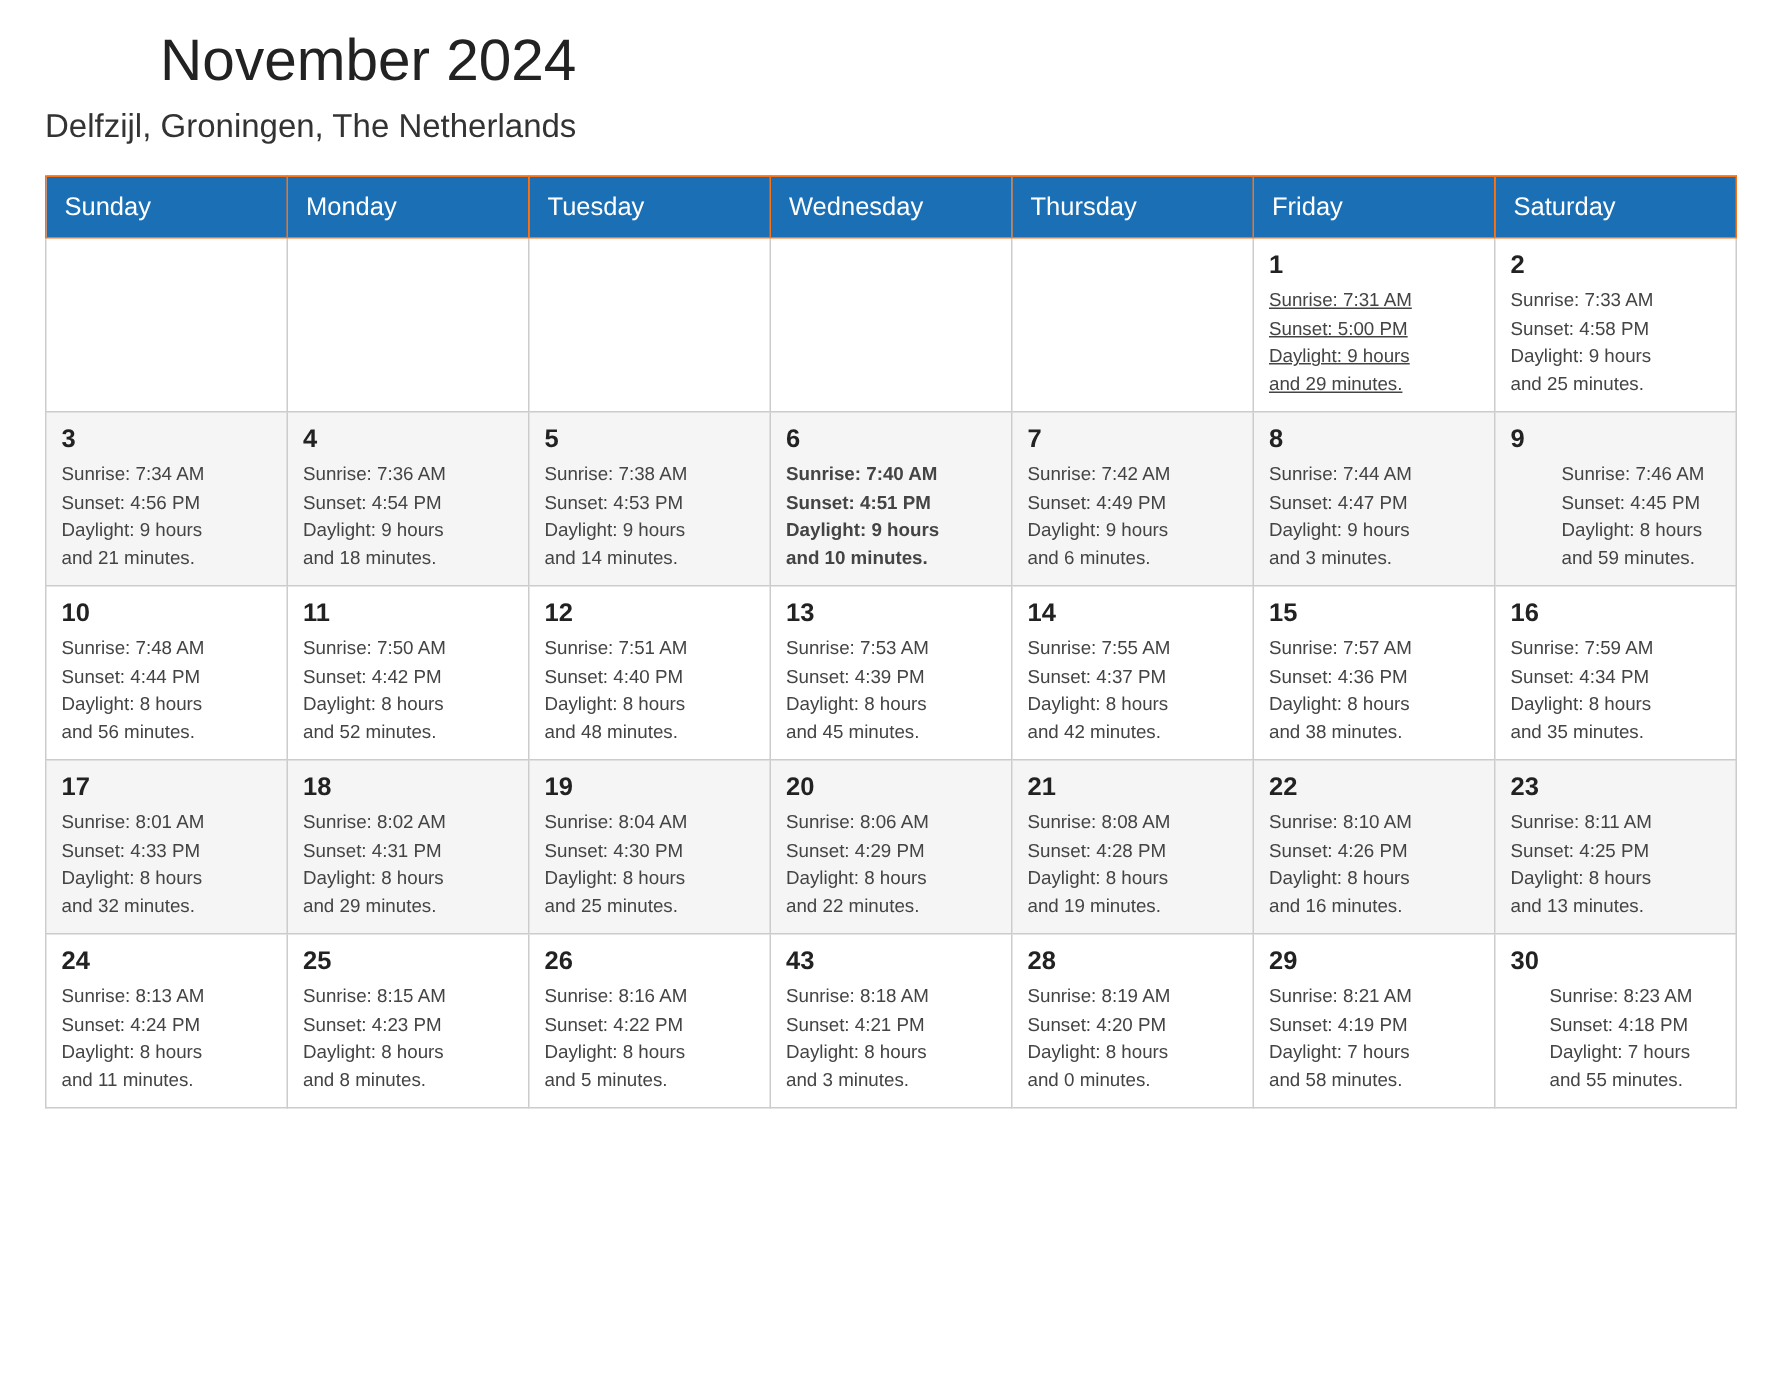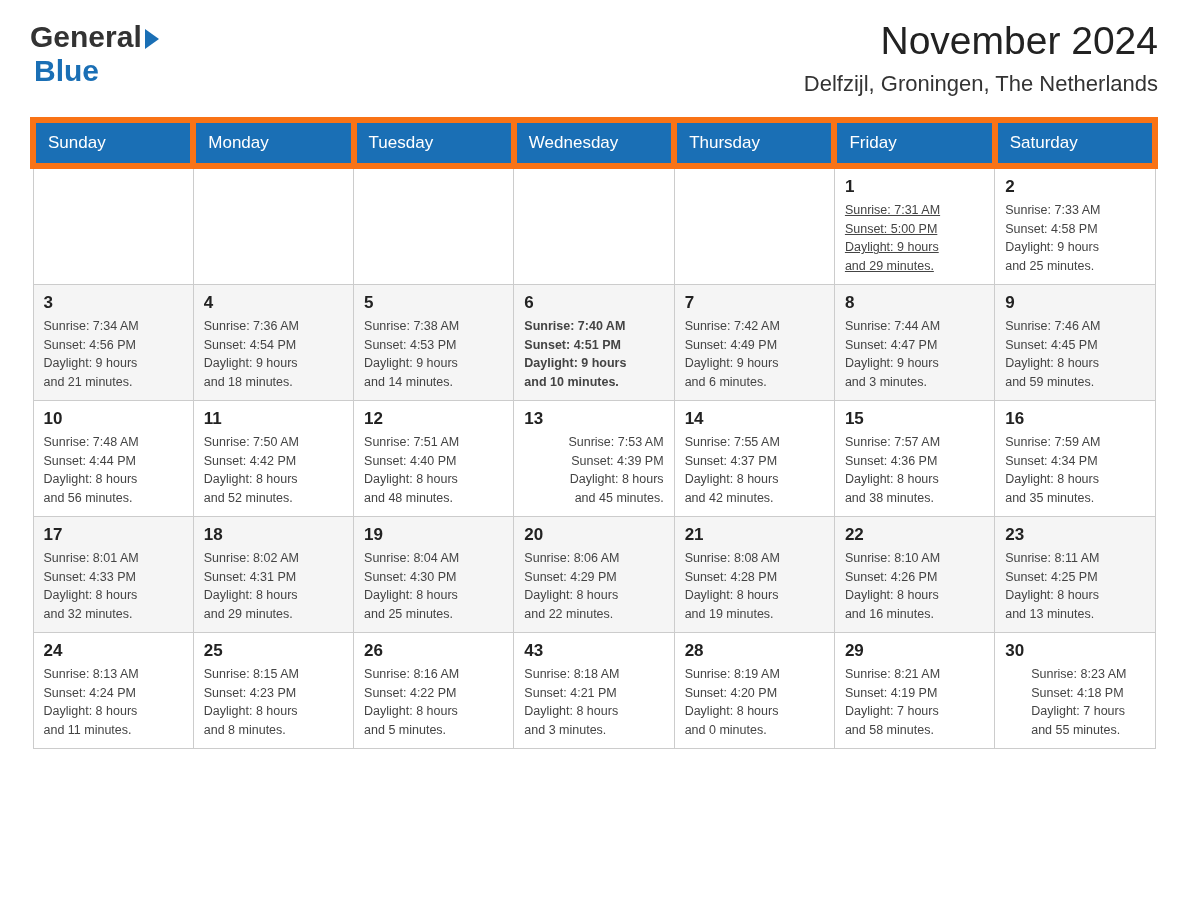--- a/index.html
+++ b/index.html
@@ -35,21 +35,21 @@
       width: 100%;
       border-collapse: collapse;
     }
     .calendar th {
       background-color: #1a6fb5;
       color: #fff;
       text-align: left;
       padding: 10px 12px;
       font-size: 17px;
       font-weight: normal;
-      border: 6px solid #f97316;
+      border: 1px solid #f97316;
     }
     .calendar td {
       vertical-align: top;
       padding: 8px 10px;
       border: 1px solid #ccc;
       width: calc(100% / 7);
       font-size: 13px;
       color: #333;
       height: 110px;
     }
@@ -103,29 +103,20 @@
     }
     .logo-line2 {
       display: flex;
       align-items: center;
     }
   </style>
 </head>
 <body>
 
 <div class="header">
-  <div class="logo-wrapper">
-    <div class="logo-line1">
-      <span class="logo-text-general">General</span>
-      <div class="logo-triangle"></div>
-    </div>
-    <div class="logo-line2">
-      <span class="logo-text-blue">Blue</span>
-    </div>
-  </div>
   <div class="title-area">
     <div class="month-title">November 2024</div>
     <div class="location">Delfzijl, Groningen, The Netherlands</div>
   </div>
 </div>
 
 <table class="calendar">
   <thead>
     <tr>
     <th>Sunday</th>
@@ -197,21 +188,21 @@
         </td>
         <td>
           <div class="day-num">8</div>
           <div class="day-info" style="white-space: pre-line;">Sunrise: 7:44 AM
 Sunset: 4:47 PM
 Daylight: 9 hours
 and 3 minutes.</div>
         </td>
         <td>
           <div class="day-num">9</div>
-          <div class="day-info" style="white-space: pre-line;">Sunrise: 7:46 AM
+          <div class="day-info" style="white-space: pre-line; margin-left: 34px;">Sunrise: 7:46 AM
 Sunset: 4:45 PM
 Daylight: 8 hours
 and 59 minutes.</div>
         </td>
       </tr>
       <tr>
         <td>
           <div class="day-num">10</div>
           <div class="day-info" style="white-space: pre-line;">Sunrise: 7:48 AM
 Sunset: 4:44 PM
@@ -227,21 +218,21 @@
         </td>
         <td>
           <div class="day-num">12</div>
           <div class="day-info" style="white-space: pre-line;">Sunrise: 7:51 AM
 Sunset: 4:40 PM
 Daylight: 8 hours
 and 48 minutes.</div>
         </td>
         <td>
           <div class="day-num">13</div>
-          <div class="day-info" style="white-space: pre-line; text-align: right;">Sunrise: 7:53 AM
+          <div class="day-info" style="white-space: pre-line;">Sunrise: 7:53 AM
 Sunset: 4:39 PM
 Daylight: 8 hours
 and 45 minutes.</div>
         </td>
         <td>
           <div class="day-num">14</div>
           <div class="day-info" style="white-space: pre-line;">Sunrise: 7:55 AM
 Sunset: 4:37 PM
 Daylight: 8 hours
 and 42 minutes.</div>

